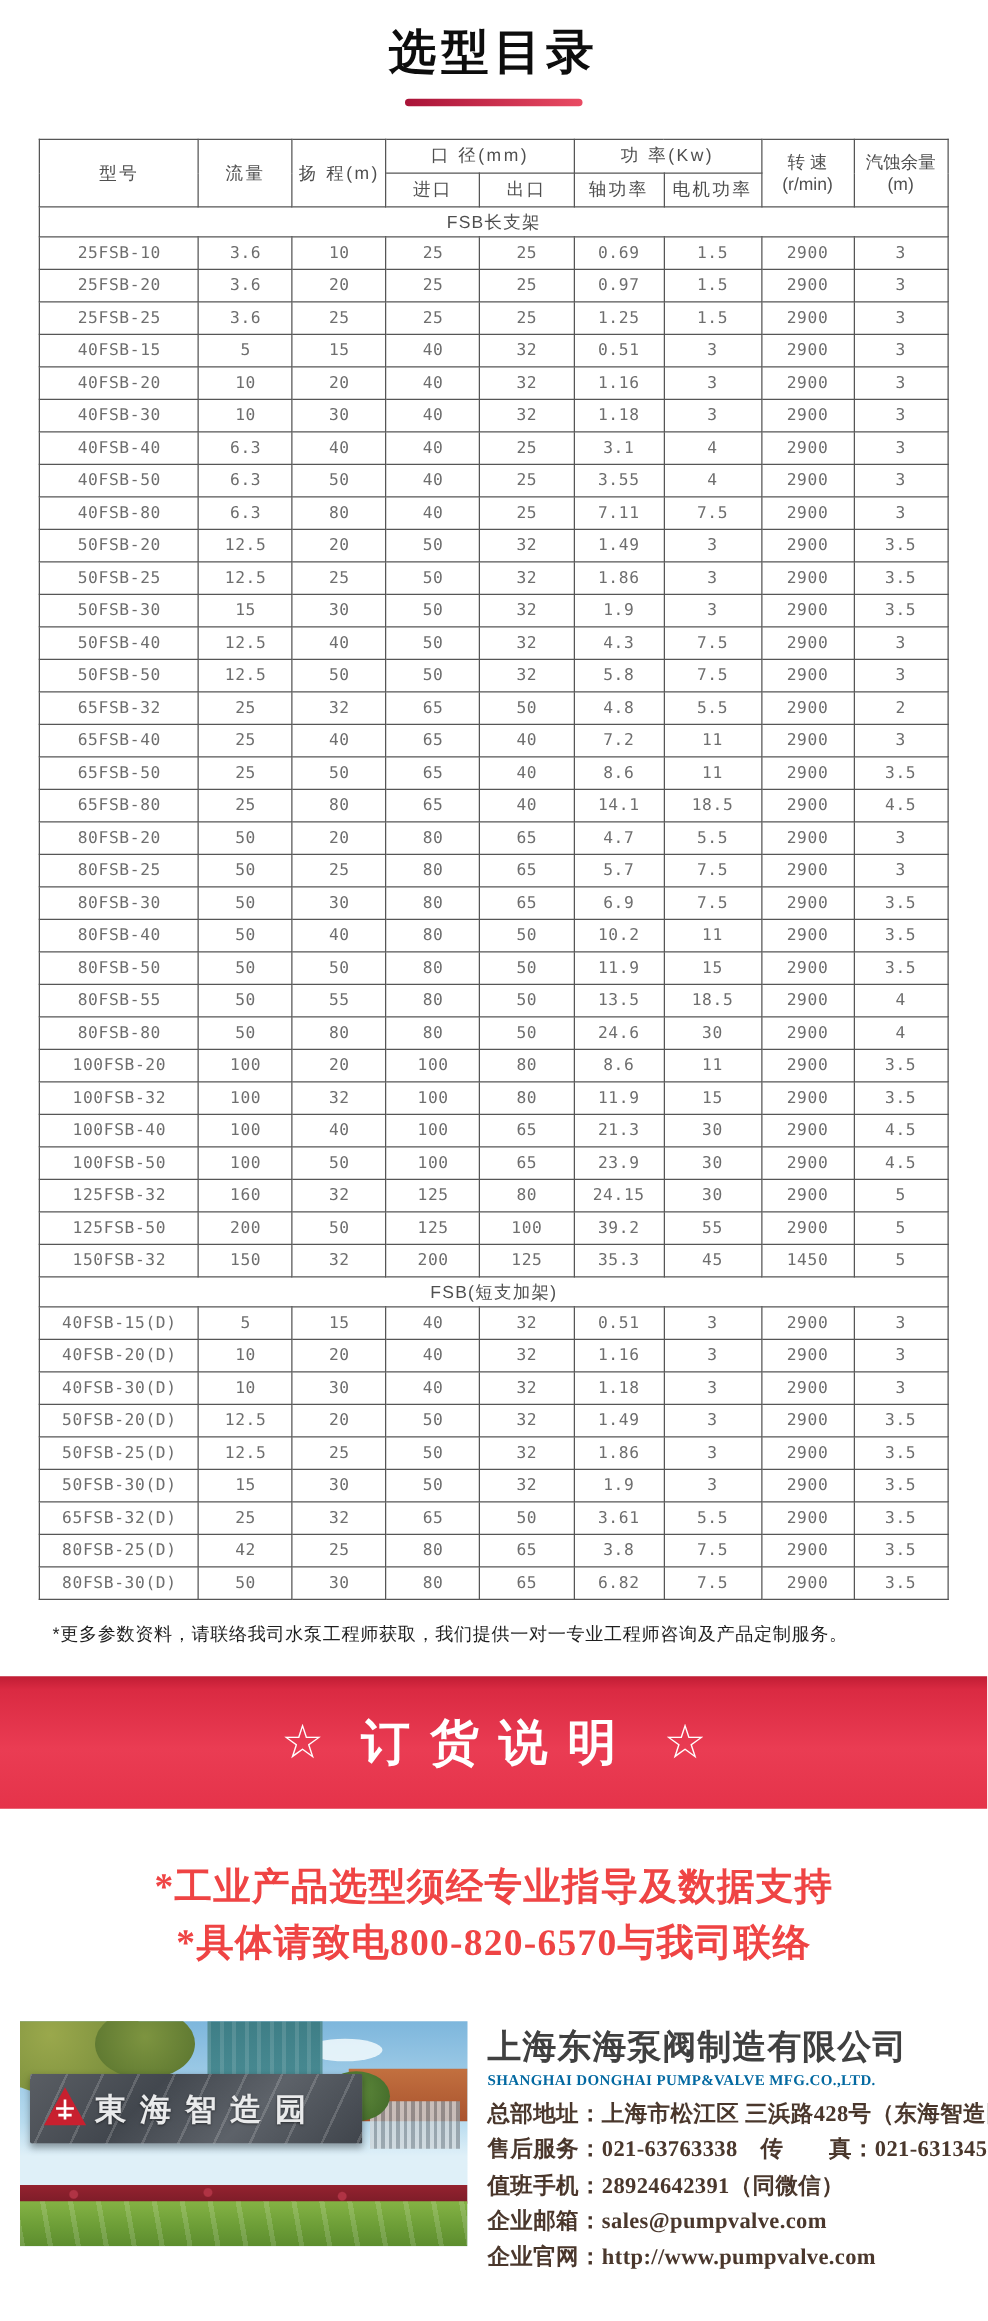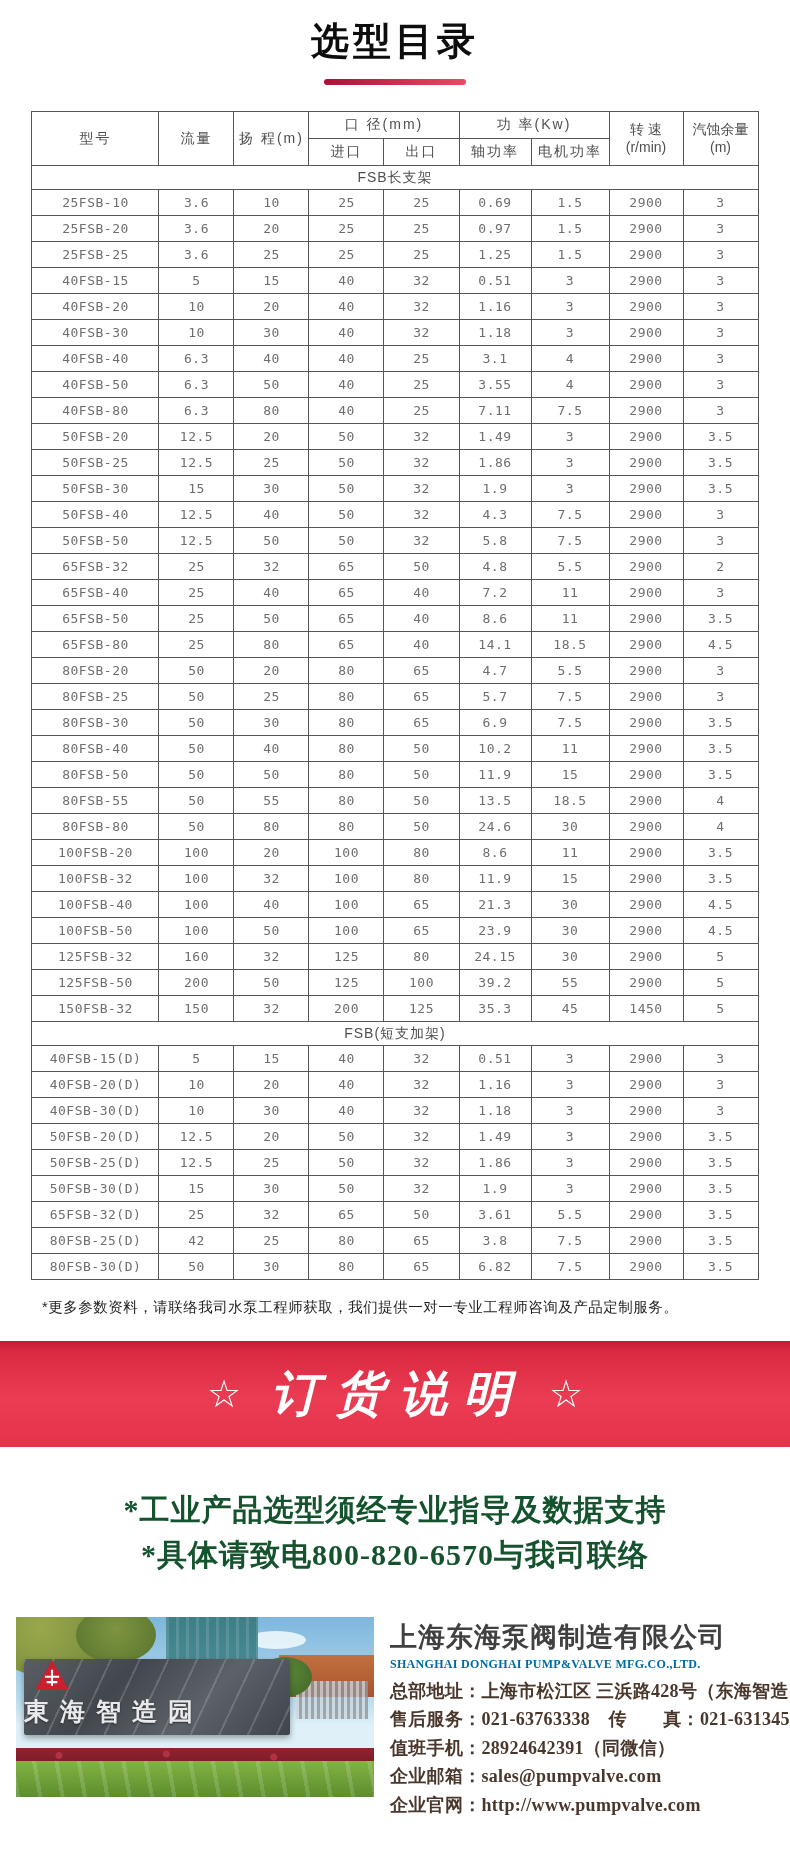--- a/index.html
+++ b/index.html
@@ -82,34 +82,33 @@
     justify-content: center;
     gap: 22px;
   }
   .order-banner .star {
     color: #ffffff;
     font-size: 38px;
     line-height: 1;
   }
   .order-banner .banner-title {
     color: #ffffff;
-    font-size: 48px;
+    font-size: 39px;
     font-weight: bold;
     letter-spacing: 16px;
     text-indent: 8px;
-    font-style: italic;
   }
 
   
   .notice {
     margin: 40px auto 34px;
     text-align: center;
     font-family: "Liberation Serif", serif;
     font-weight: bold;
-    color: #14532d;
+    color: #ef4444;
     font-size: 30px;
     line-height: 1.5;
     letter-spacing: 1px;
   }
 
   
   .company-section {
     display: flex;
     padding: 6px 14px 46px 16px;
     gap: 16px;
@@ -132,29 +131,28 @@
   .photo-building-right {
     position: absolute; right: 0; top: 38px; width: 95px; height: 42px;
     background: linear-gradient(180deg, #c2703f, #a9522e);
   }
   .photo-gate {
     position: absolute; right: 6px; top: 64px; width: 72px; height: 38px;
     background: repeating-linear-gradient(90deg, #cfd6da 0 3px, #8d979e 3px 6px);
     opacity: .8;
   }
   .sign-board {
-    position: absolute; left: 8px; top: 42px; width: 266px; height: 76px;
+    position: absolute; left: 8px; top: 42px; width: 266px; height: 56px;
     background:
       repeating-linear-gradient(115deg, rgba(255,255,255,.16) 0 2px, rgba(0,0,0,0) 2px 26px),
       linear-gradient(135deg, #5a5e64 0%, #42474e 35%, #5d6269 65%, #3f444b 100%);
     border-radius: 2px;
     display: flex;
-    align-items: flex-start;
+    align-items: center;
     box-shadow: 0 3px 6px rgba(0,0,0,.35);
-    flex-direction: column;
   }
   .sign-logo { margin: 0 6px 0 10px; flex: none; }
   .sign-text {
     color: #e9eaeb;
     font-size: 25px;
     font-weight: bold;
     letter-spacing: 11px;
     white-space: nowrap;
     text-shadow: 0 1px 2px rgba(0,0,0,.5);
   }

